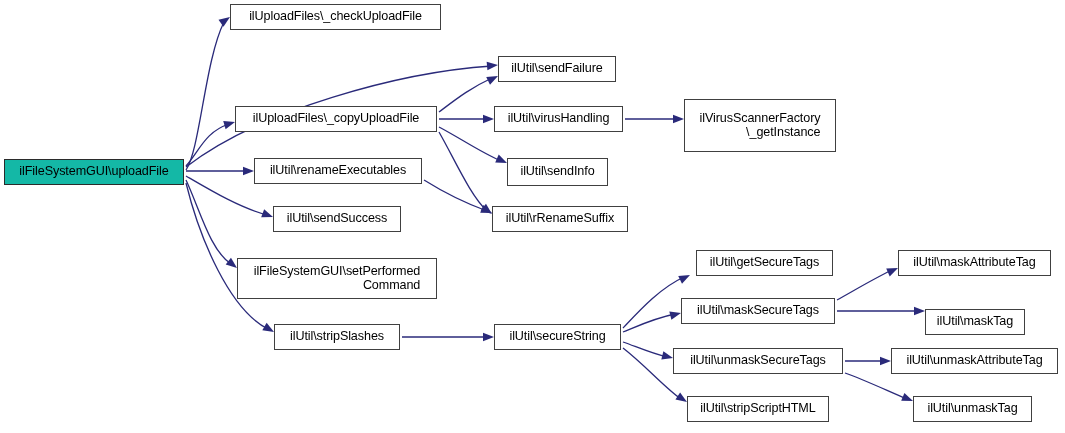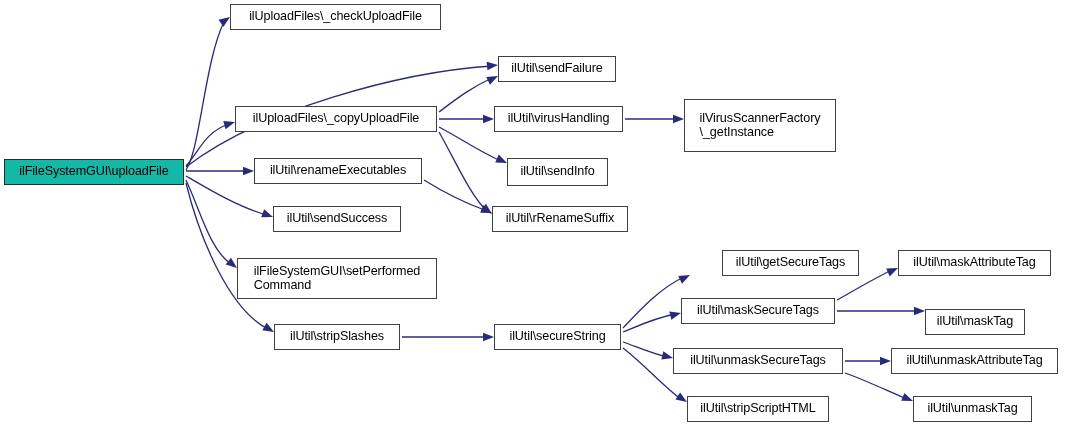--- a/index.html
+++ b/index.html
@@ -28,21 +28,21 @@
     position: absolute;
     box-sizing: border-box;
     border: 1px solid #404040;
     background: #ffffff;
     color: #000000;
     font-size: 12.6px;
     line-height: 13.5px;
     display: flex;
     align-items: center;
     justify-content: center;
-    text-align: left;
+    text-align: right;
     white-space: pre-line;
     letter-spacing: -0.1px;
   }
   .node.root {
     background: #14b8a6;
     border: 1px solid #2b2b2b;
   }
 </style>
 </head>
 <body>
@@ -145,21 +145,21 @@
       <div class="node" style="left: 235px; top: 106px; width: 202px; height: 26px;">ilUploadFiles\_copyUploadFile</div>
       <div class="node" style="left: 494px; top: 106px; width: 129px; height: 26px;">ilUtil\virusHandling</div>
       <div class="node" style="left: 684px; top: 99px; width: 152px; height: 53px;">ilVirusScannerFactory
 \_getInstance</div>
       <div class="node" style="left: 254px; top: 158px; width: 168px; height: 26px;">ilUtil\renameExecutables</div>
       <div class="node" style="left: 507px; top: 158px; width: 101px; height: 28px;">ilUtil\sendInfo</div>
       <div class="node" style="left: 273px; top: 206px; width: 128px; height: 26px;">ilUtil\sendSuccess</div>
       <div class="node" style="left: 492px; top: 206px; width: 136px; height: 26px;">ilUtil\rRenameSuffix</div>
       <div class="node" style="left: 237px; top: 258px; width: 200px; height: 41px;">ilFileSystemGUI\setPerformed
 Command</div>
-      <div class="node" style="left: 722px; top: 250px; width: 137px; height: 26px;">ilUtil\getSecureTags</div>
+      <div class="node" style="left: 696px; top: 250px; width: 137px; height: 26px;">ilUtil\getSecureTags</div>
       <div class="node" style="left: 898px; top: 250px; width: 153px; height: 26px;">ilUtil\maskAttributeTag</div>
       <div class="node" style="left: 681px; top: 298px; width: 154px; height: 26px;">ilUtil\maskSecureTags</div>
       <div class="node" style="left: 925px; top: 309px; width: 100px; height: 26px;">ilUtil\maskTag</div>
       <div class="node" style="left: 274px; top: 324px; width: 126px; height: 26px;">ilUtil\stripSlashes</div>
       <div class="node" style="left: 494px; top: 324px; width: 127px; height: 26px;">ilUtil\secureString</div>
       <div class="node" style="left: 673px; top: 348px; width: 170px; height: 26px;">ilUtil\unmaskSecureTags</div>
       <div class="node" style="left: 891px; top: 348px; width: 167px; height: 26px;">ilUtil\unmaskAttributeTag</div>
       <div class="node" style="left: 687px; top: 396px; width: 142px; height: 26px;">ilUtil\stripScriptHTML</div>
       <div class="node" style="left: 913px; top: 396px; width: 119px; height: 26px;">ilUtil\unmaskTag</div>
     </div>

